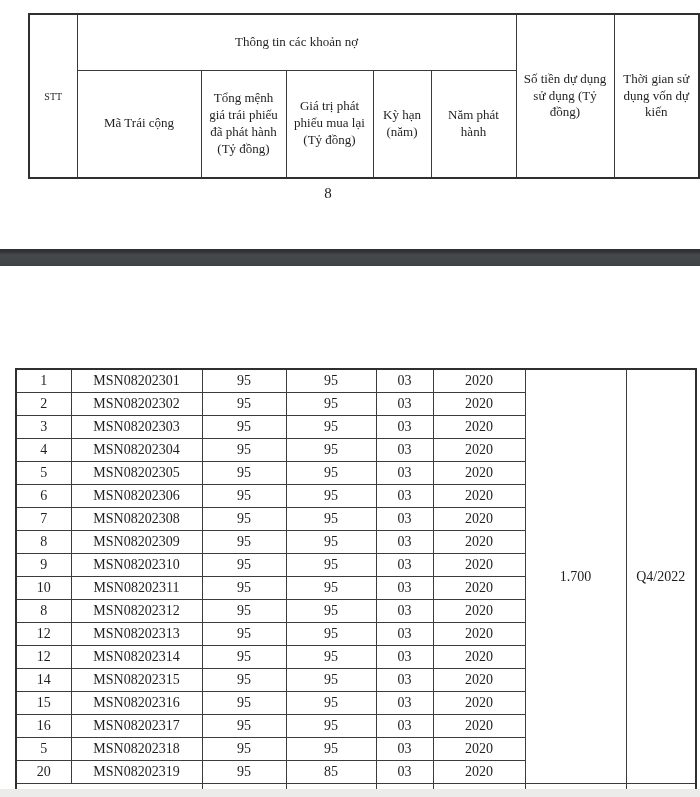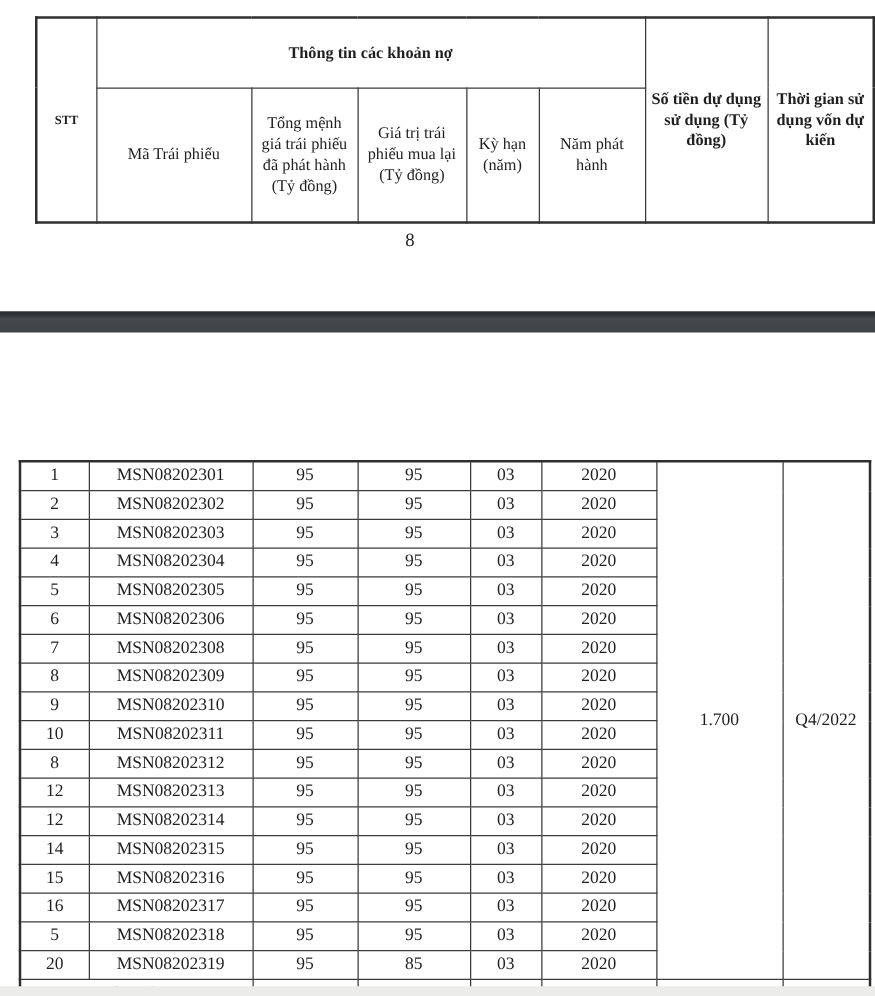--- a/index.html
+++ b/index.html
@@ -18,21 +18,21 @@
   .hdr-table {
     position: absolute; left: 28px; top: 13px; width: 670px;
     border: 2px solid #2f2f2f;
   }
   .hdr-table td {
     border: 1px solid #3a3a3a;
     text-align: center; vertical-align: middle;
     padding: 2px 4px;
     font-size: 13px; line-height: 1.3;
   }
-  .hdr-table .bold { font-weight: bold; margin-top: 24px; }
+  .hdr-table .bold { font-weight: normal; margin-top: 24px; }
   .hdr-table .group-row { height: 56px; }
   .hdr-table .sub-row { height: 108px; }
   .hdr-table td.stt-cell { font-size: 10px; }
 
   
   .page-number {
     position: absolute; left: 0; top: 185px; width: 656px;
     text-align: center; font-size: 15px; color: #222;
   }
 
@@ -80,23 +80,23 @@
         <col style="width:85px">
     </colgroup>
     <tbody>
       <tr class="group-row">
         <td class="bold stt-cell" rowspan="2">STT</td>
         <td class="bold" colspan="5">Thông tin các khoản nợ</td>
         <td class="bold" rowspan="2">Số tiền dự dụng sử dụng (Tỷ đồng)</td>
         <td class="bold" rowspan="2">Thời gian sử dụng vốn dự kiến</td>
       </tr>
       <tr class="sub-row">
-        <td>Mã Trái phiếu</td>
+        <td>Mã Trái cộng</td>
         <td>Tổng mệnh giá trái phiếu đã phát hành (Tỷ đồng)</td>
-        <td>Giá trị trái phiếu mua lại (Tỷ đồng)</td>
+        <td>Giá trị phát phiếu mua lại (Tỷ đồng)</td>
         <td>Kỳ hạn (năm)</td>
         <td>Năm phát hành</td>
       </tr>
     </tbody>
   </table>
 
   <div class="page-number">8</div>
 
   <div class="separator-bar"></div>
 

